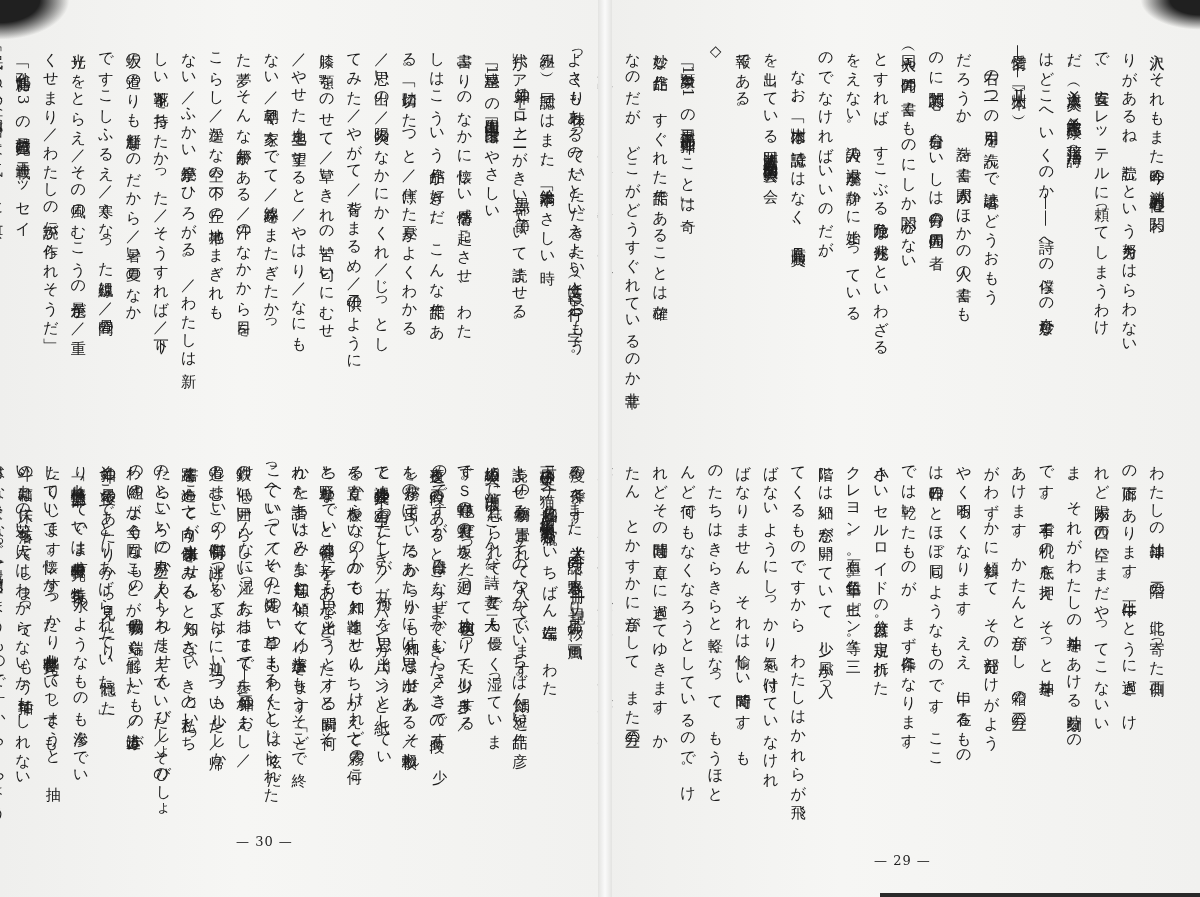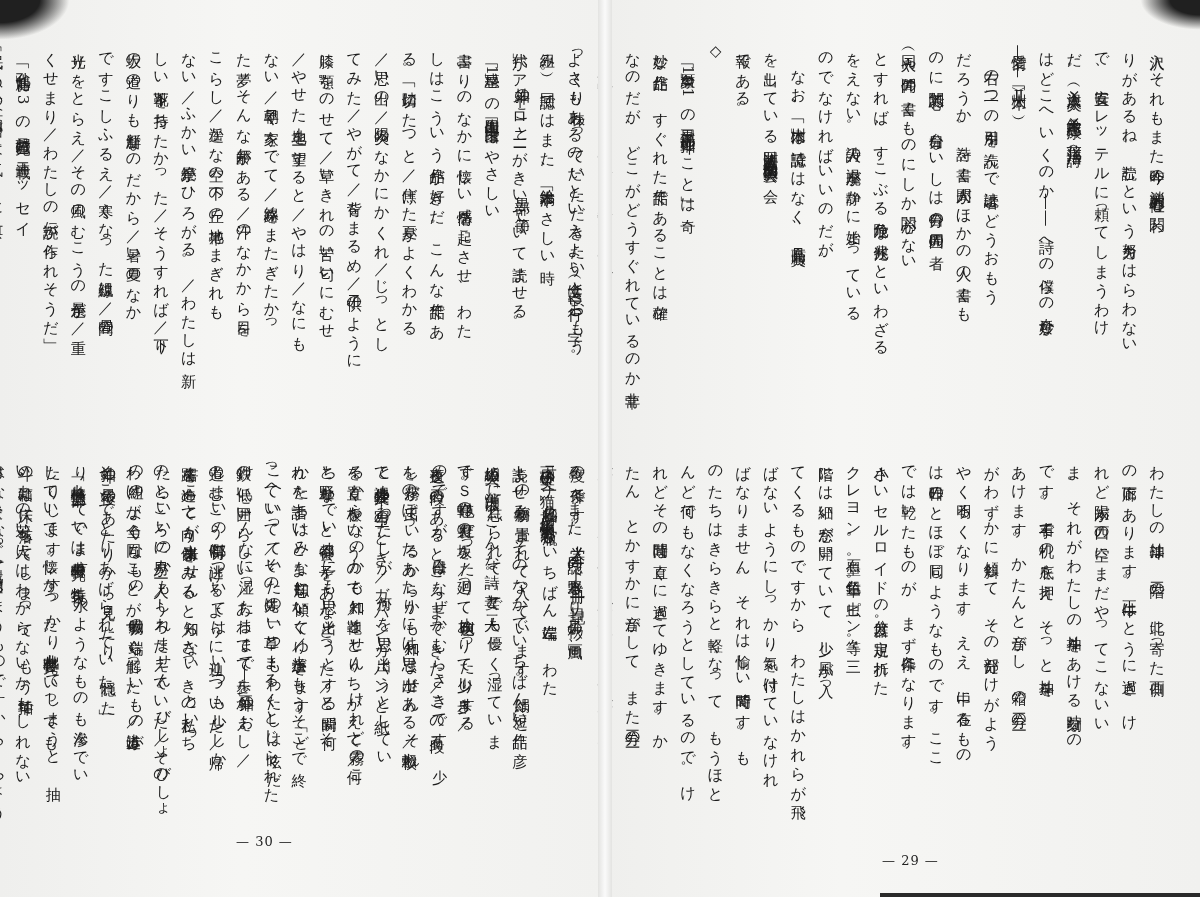--- a/index.html
+++ b/index.html
@@ -64,18 +64,18 @@
     <div class="page-num" style="left:236px; top:834px;">— 30 —</div>
   </div>
 
   <div class="page page-right">
     <div class="corner-shadow-tr"></div>
 
     <div class="block" id="right-upper" style="right:30px; top:42px; height:390px;"><p>入沢　それもまた昨今の消費的心性と関わ</p><p>りがあるね。読むという努力をはらわない</p><p>で、安直にレッテルに頼ってしまうわけ</p><p>だ。（入沢康夫×鈴木志郎康×荒川洋治〈詩</p><p>はどこへいくのか――詩への僕らの奇妙な</p><p>愛情――〉「樹木」Ⅱ）</p><p>　右の二つの引用を読んで読者はどうおもう</p><p>だろうか。詩を書く人間がほかの人の書くも</p><p>のに無関心で、自分ないしは自分の周囲の者</p><p>（同人や仲間）の書くものにしか関心がない</p><p>とすれば、すこぶる危険な兆候だといわざる</p><p>をえない。詩人の退廃が静かに始まっている</p><p>のでなければいいのだが。</p><p>　なお、「樹木」は詩誌ではなく、高見順賞</p><p>を出している財団法人高見順文学振興会の会</p><p>報である。</p><p>◇</p><p>　「暦象」101の黒部節子「抽斗のこと」は奇</p><p>妙な作品だ。すぐれた作品であることは確か</p><p>なのだが、どこがどうすぐれているのか非常</p><p>に説明しにくいのだ。全行引用するので、じ</p><p>っくり味わっていただきたいとおもう。</p><p>　</p><p>　　抽斗のこと　　　黒部　節子</p></div>
 
     <div class="block" id="right-lower" style="right:30px; top:455px; height:390px;"><p>わたしの抽斗は　三階の　北に寄った西側</p><p>の廊下にあります。正午はとうに過ぎ　け</p><p>れど太陽が西の空にまだやってこないい</p><p>ま。それがわたしの抽斗をあける時刻なの</p><p>です。右手で机の底を押え　そっと抽斗を</p><p>あけます。かたんと音がし　箱の三分の一</p><p>がわずかに傾斜して　その部分だけがよう</p><p>やく明るくなります。ええ　中に在るもの</p><p>は昨日のとほぼ同じようなものです。ここ</p><p>では乾いたものが　まず条件になります。</p><p>小さいセルロイドの分度器。定規。折れた</p><p>クレヨン。石墨。色鉛筆。虫ピン等々。三</p><p>階には細い窓が開いていて　少し風が入っ</p><p>てくるものですから　わたしはかれらが飛</p><p>ばないようにしっかり気を付けていなけれ</p><p>ばなりません。それは愉しい時間です。も</p><p>のたちはきらきらと軽くなって　もうほと</p><p>んど何でもなくなろうとしているので。け</p><p>れどその時間は直ぐに過ぎてゆきます。か</p><p>たん　とかすかに音がして　また三分の一</p><p>が引き出されます。半ば湿ったものが　今</p><p>度の条件です。大学ノート二冊。日記。ウ</p><p>テナ化粧品の空瓶。いちばん左端に　わた</p><p>しの着物が畳まれて入っています。絹はと</p><p>うに忘れられて　でも優しく湿っていま</p><p>す。色は紅だったり　山吹色だったりする</p><p>のですが　今日はなぜかむらさきです。少</p><p>し霧が出ているからかも知れません。それ</p><p>ともわたしが　何かを思い出そうとしてい</p><p>るからなのかも知れません。けれど霧のこ</p><p>ちらでいまにも思い出そうとする瞬間　何</p><p>かたちはみな忘却に傾いてゆきます。「ど</p><p>こへいっていたの」いつもわたしは呟くだ</p><p>け。「こんなに湿ったままで―」抽斗のお</p><p>しまいの部分については　いつも少ししか</p><p>書くことが出来ません。知らない　といっ</p><p>たらいいのかもしれません。びしょびしょ</p><p>の紐のようなもの　臓物の端らしいものが</p><p>抽斗の最後のあたりから見えたり　隠れた</p><p>りしています。水のようなものも滲んでい</p><p>たりします。すっかり出してしまうと　抽</p><p>斗の箱は床に落ちてしまって　もう抽斗で</p><p>はなくなってしまうものですから。ちょう</p></div>
 
-    <div class="page-num" style="left:270px; top:853px;margin-left:8px;">— 29 —</div>
+    <div class="page-num" style="left:270px; top:853px;">— 29 —</div>
   </div>
 
   <div class="gutter"></div>
   <div class="bottom-dark"></div>
 </div>
 
 </body></html>

